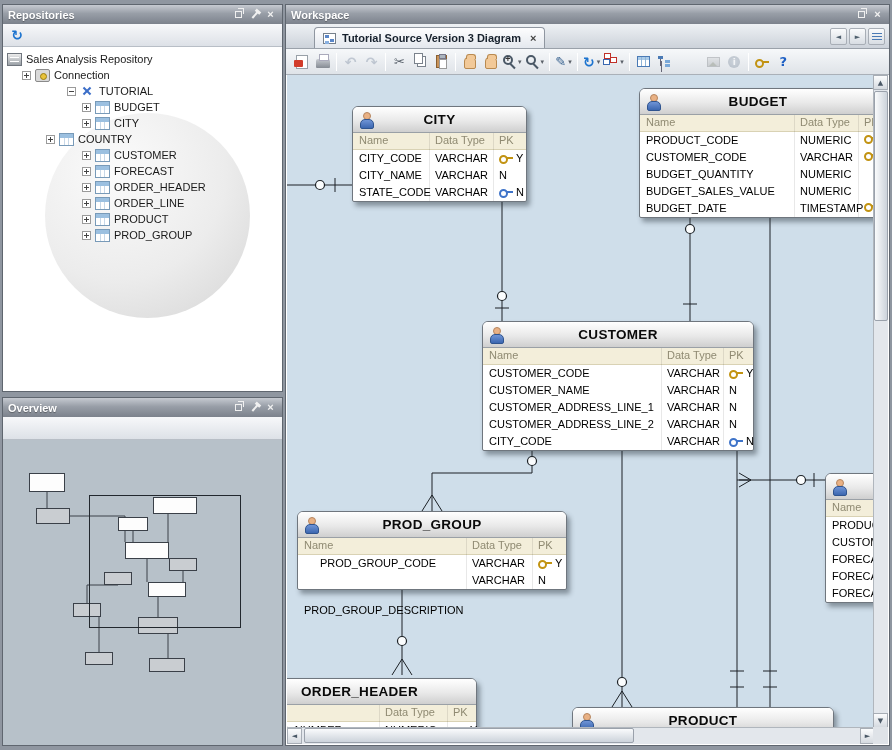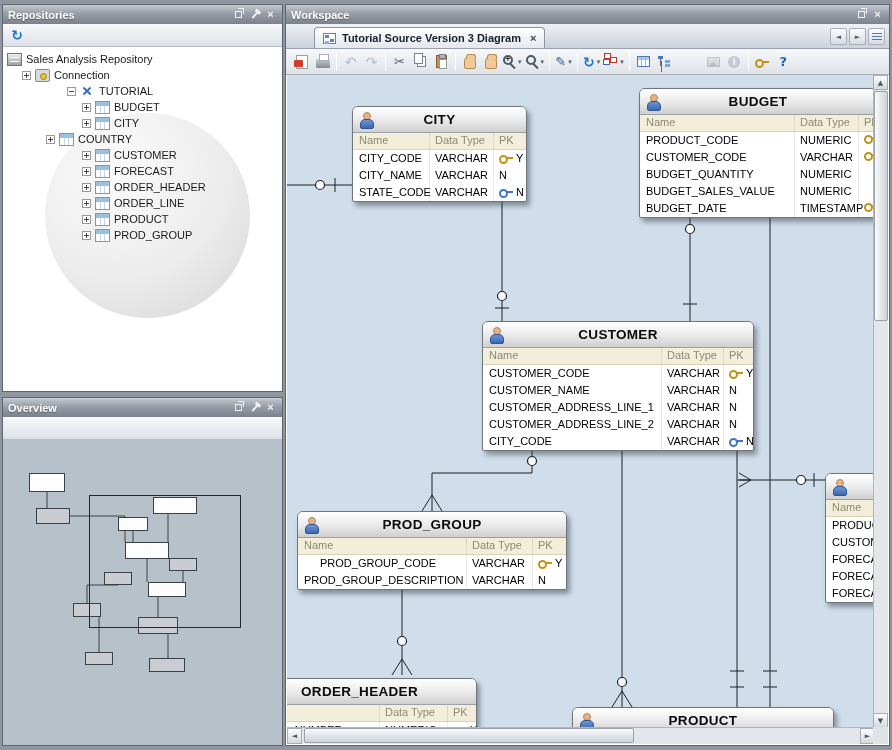--- a/index.html
+++ b/index.html
@@ -533,21 +533,21 @@
           </div>
           <div class="erow">
             <span class="rname" style="left: 22px;">PROD_GROUP_CODE</span>
             <span class="rtype" style="left: 174px;">VARCHAR</span>
             <span class="epk" style="left: 240px;">
               <span class="key gold"></span>
               <span class="pkletter">Y</span>
             </span>
           </div>
           <div class="erow">
-            <span class="rname" style="left: 6px;">PROD_GROUP_DESCRIPTION</span>
+            <span class="rname" style="left: 6px; margin-top: 30px;">PROD_GROUP_DESCRIPTION</span>
             <span class="rtype" style="left: 174px;">VARCHAR</span>
             <span class="epk" style="left: 240px;">
               <span class="pkletter">N</span>
             </span>
           </div>
           <div class="ediv" style="left: 168px;"></div>
           <div class="ediv" style="left: 234px;"></div>
         </div>
         <div class="etable" style="left: -45px; top: 603px; width: 235px;">
           <div class="ehead">

